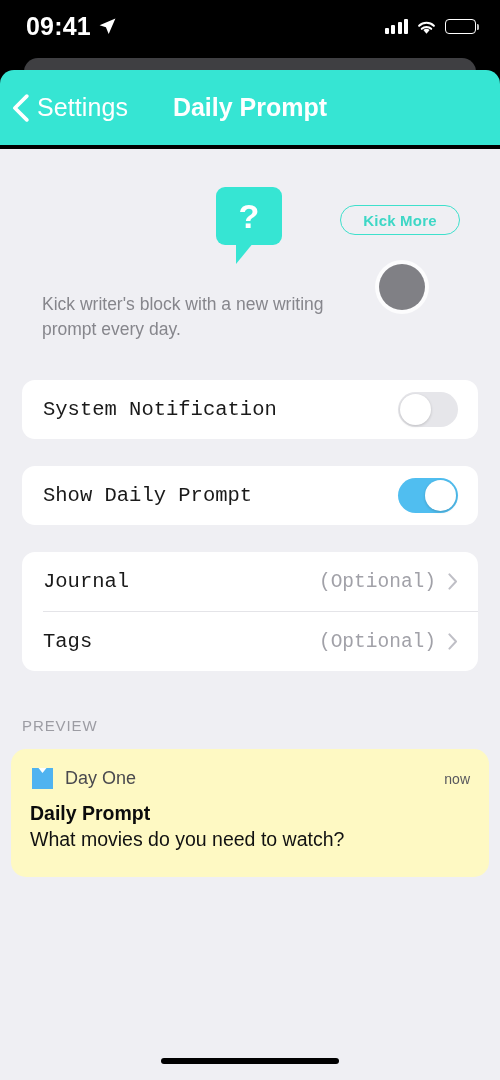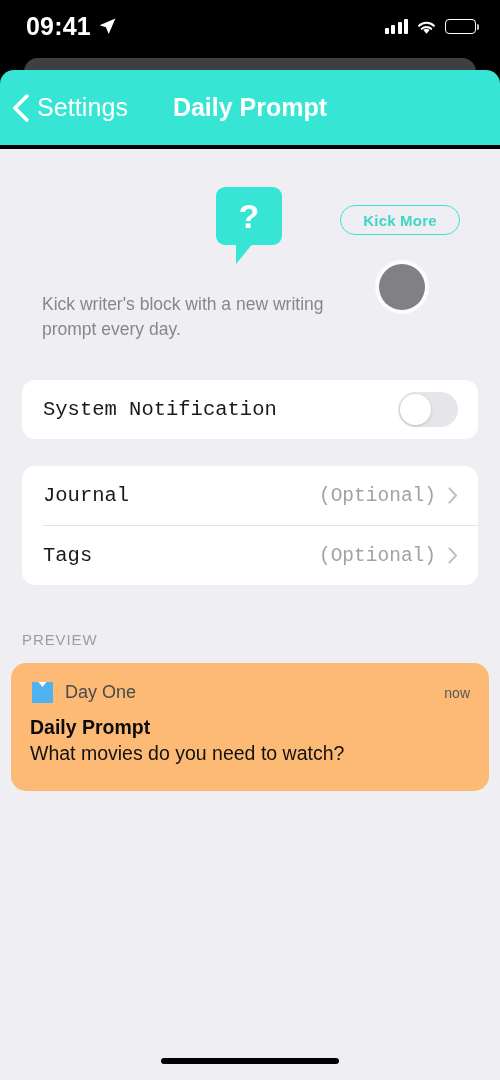--- a/index.html
+++ b/index.html
@@ -249,21 +249,21 @@
   .toggle.on  .knob { left: 27px; }
 
   
   .section-label {
     margin: 46px 0 2px 22px;
     color: #9C9CA3;
     font-size: 15px;
     letter-spacing: 0.9px;
   }
   .notif-card {
-    background: #fdba74;
+    background: #fef9c3;
     margin: 15px 11px 0 11px;
     border-radius: 15px;
     padding: 17px 19px 26px 19px;
     min-height: 116px;
   }
   .notif-head {
     display: flex;
     align-items: center;
     justify-content: space-between;
   }
@@ -374,20 +374,28 @@
 
   <div class="card toggle-card-1">
     <div class="row">
       <span class="row-label">System Notification</span>
       <span class="toggle off">
         <span class="knob"></span>
       </span>
     </div>
   </div>
 
+  <div class="card toggle-card-2">
+    <div class="row">
+      <span class="row-label">Show Daily Prompt</span>
+      <span class="toggle on">
+        <span class="knob"></span>
+      </span>
+    </div>
+  </div>
 
   <div class="card list-card">
     <div class="row">
       <span class="row-label">Journal</span>
       <span class="row-right">
         <span class="row-value">(Optional)</span>
         <svg class="chev-right" viewBox="0 0 10 17">
           <path d="M1.4 1.4 L8 8.5 L1.4 15.6" stroke="#BFBFC6" stroke-width="2" fill="none" stroke-linecap="round" stroke-linejoin="round"></path>
         </svg>
       </span>

